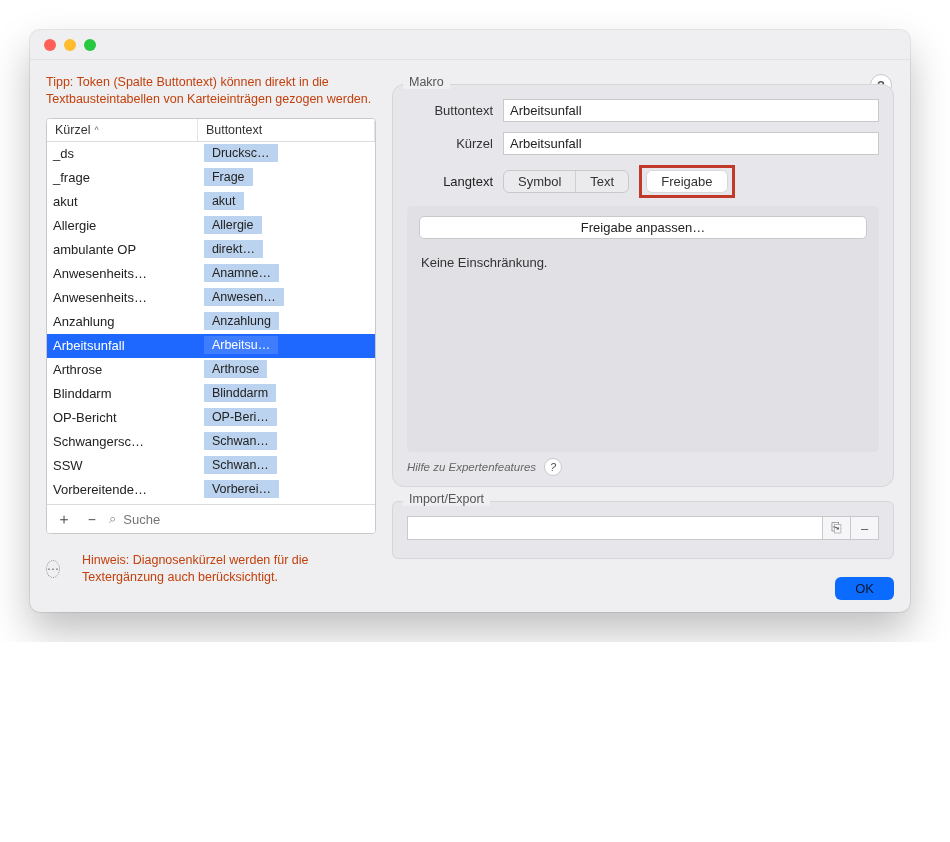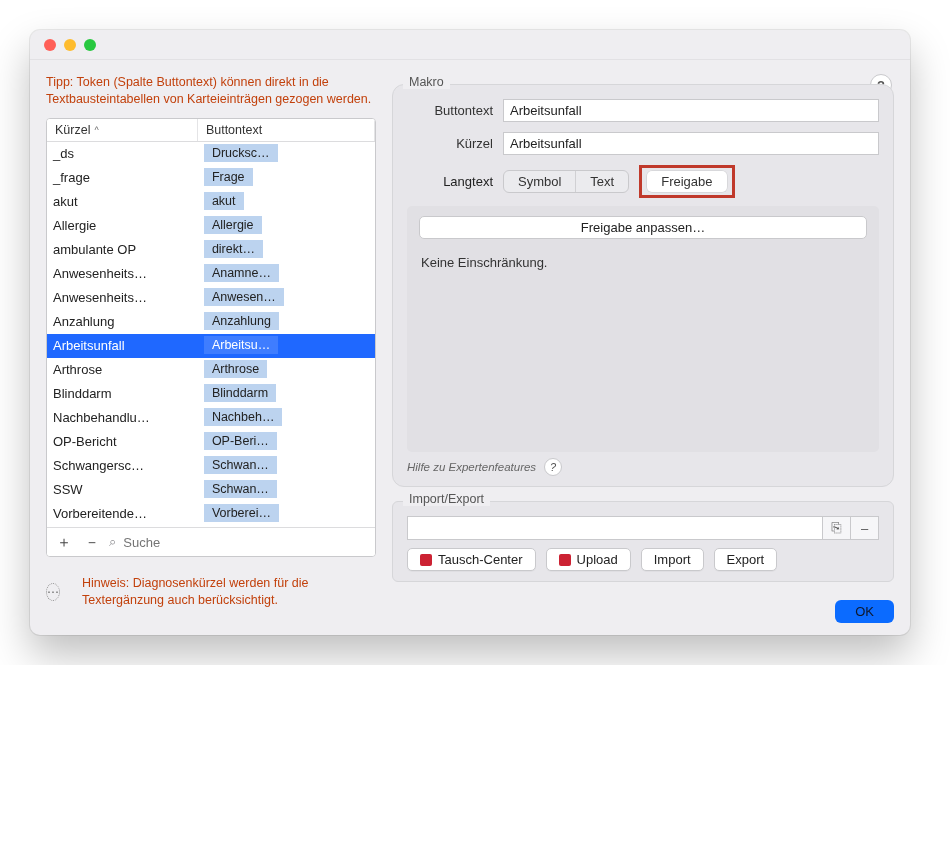--- a/index.html
+++ b/index.html
@@ -473,26 +473,20 @@
                 <span class="pill">Arthrose</span>
               </div>
             </div>
             <div class="row">
               <div class="cell c1">Blinddarm</div>
               <div class="cell c2">
                 <span class="pill">Blinddarm</span>
               </div>
             </div>
             <div class="row">
-              <div class="cell c1">Nachbehandlu…</div>
-              <div class="cell c2">
-                <span class="pill">Nachbeh…</span>
-              </div>
-            </div>
-            <div class="row">
               <div class="cell c1">OP-Bericht</div>
               <div class="cell c2">
                 <span class="pill">OP-Beri…</span>
               </div>
             </div>
             <div class="row">
               <div class="cell c1">Schwangersc…</div>
               <div class="cell c2">
                 <span class="pill">Schwan…</span>
               </div>
@@ -565,36 +559,20 @@
         </div>
       </div>
 
       <div class="group">
         <div class="group-label">Import/Export</div>
         <div class="ie-row1">
           <input type="text" value="" style="">
           <div class="ie-iconbtn">⎘</div>
           <div class="ie-iconbtn">–</div>
         </div>
-        <div class="ie-row2">
-          <div class="macbtn">
-            <span class="redcube"></span>
-            <span>Tausch-Center</span>
-          </div>
-          <div class="macbtn">
-            <span class="redcube"></span>
-            <span>Upload</span>
-          </div>
-          <div class="macbtn">
-            <span>Import</span>
-          </div>
-          <div class="macbtn">
-            <span>Export</span>
-          </div>
-        </div>
       </div>
 
       <div class="actions">
         <button class="ok-btn">OK</button>
       </div>
     </div>
 
   </div>
 </div>
 

